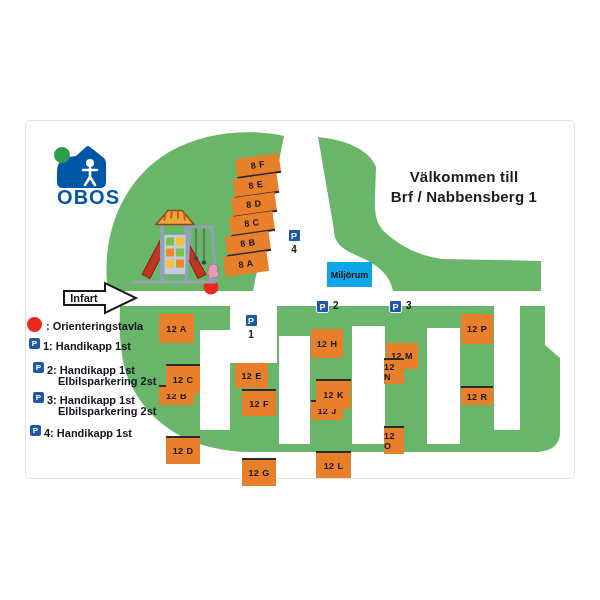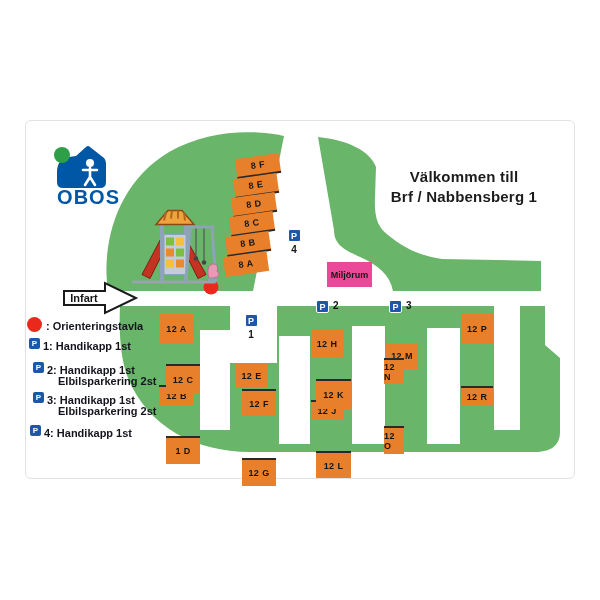--- a/index.html
+++ b/index.html
@@ -47,21 +47,21 @@
   .pbox{width:13px;height:13px;background:#1d57a8;border:1px solid #ffffff;border-radius:2px;
         color:#ffffff;font-weight:bold;font-size:9px;display:flex;align-items:center;justify-content:center;
         box-sizing:border-box;}
   .pnum{font-weight:bold;font-size:10px;color:#141414;}
   .psign-v{position:absolute;display:flex;flex-direction:column;align-items:center;gap:2px;width:22px;}
   .psign-h{position:absolute;display:flex;flex-direction:row;align-items:flex-start;gap:4px;}
   .pp4{left:283px;top:229px}.pp1{left:240px;top:314px}
   .pp2{left:316px;top:300px}.pp3{left:389px;top:300px}
 
   
-  .miljorum{position:absolute;left:327px;top:262px;width:45px;height:25px;background:#ec4899;
+  .miljorum{position:absolute;left:327px;top:262px;width:45px;height:25px;background:#0ea5e9;
             display:flex;align-items:center;justify-content:center;font-weight:bold;font-size:9px;color:#141414;}
 
   
   .leg-dot{position:absolute;left:27px;top:317px;width:15px;height:15px;border-radius:50%;background:#e8291c;}
   .leg-text{position:absolute;font-weight:bold;font-size:11px;color:#14141e;white-space:nowrap;}
   .lt-board{left:46px;top:320px}
   .leg-p{position:absolute;width:11px;height:11px;font-size:8px;border:none;border-radius:2px;}
   .lp1{left:29px;top:338px}.lp2{left:33px;top:362px}.lp3{left:33px;top:392px}.lp4{left:30px;top:425px}
   .lt1{left:43px;top:340px}.lt2{left:47px;top:364px}.lt2b{left:58px;top:375px}
   .lt3{left:47px;top:394px}.lt3b{left:58px;top:405px}.lt4{left:44px;top:427px}
@@ -137,21 +137,21 @@
   <div class="bcell b8 b8c">8 C</div>
   <div class="bcell b8 b8b">8 B</div>
   <div class="bcell b8 b8a last">8 A</div>
 
   <div class="stackcol cl1a">
     <div class="bcell h29">12 A</div>
     <div class="bcell h20 sep">12 B</div>
   </div>
   <div class="stackcol cl1b">
     <div class="bcell h30 sep">12 C</div>
-    <div class="bcell h28 sep">1 D</div>
+    <div class="bcell h28 sep">12 D</div>
   </div>
   <div class="stackcol cl2a">
     <div class="bcell h25">12 E</div>
   </div>
   <div class="stackcol cl2b">
     <div class="bcell h27 sep">12 F</div>
     <div class="bcell h28 sep">12 G</div>
   </div>
   <div class="stackcol cl3a">
     <div class="bcell h29">12 H</div>

